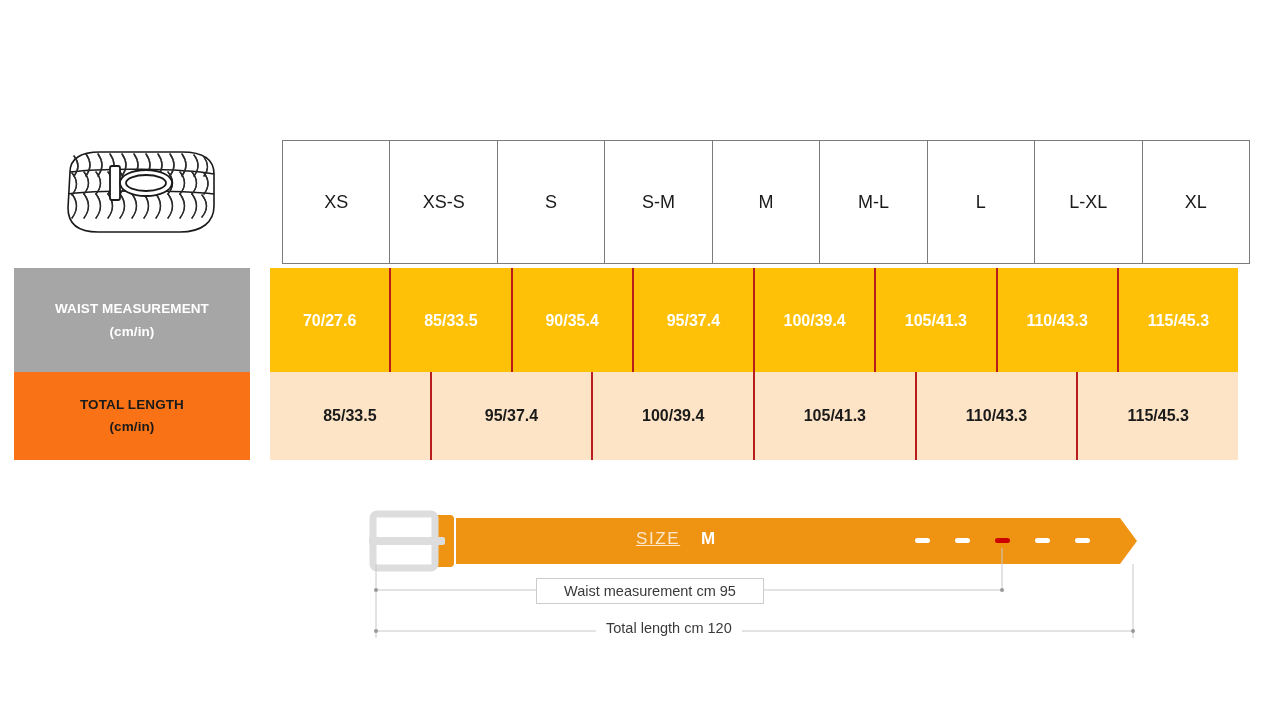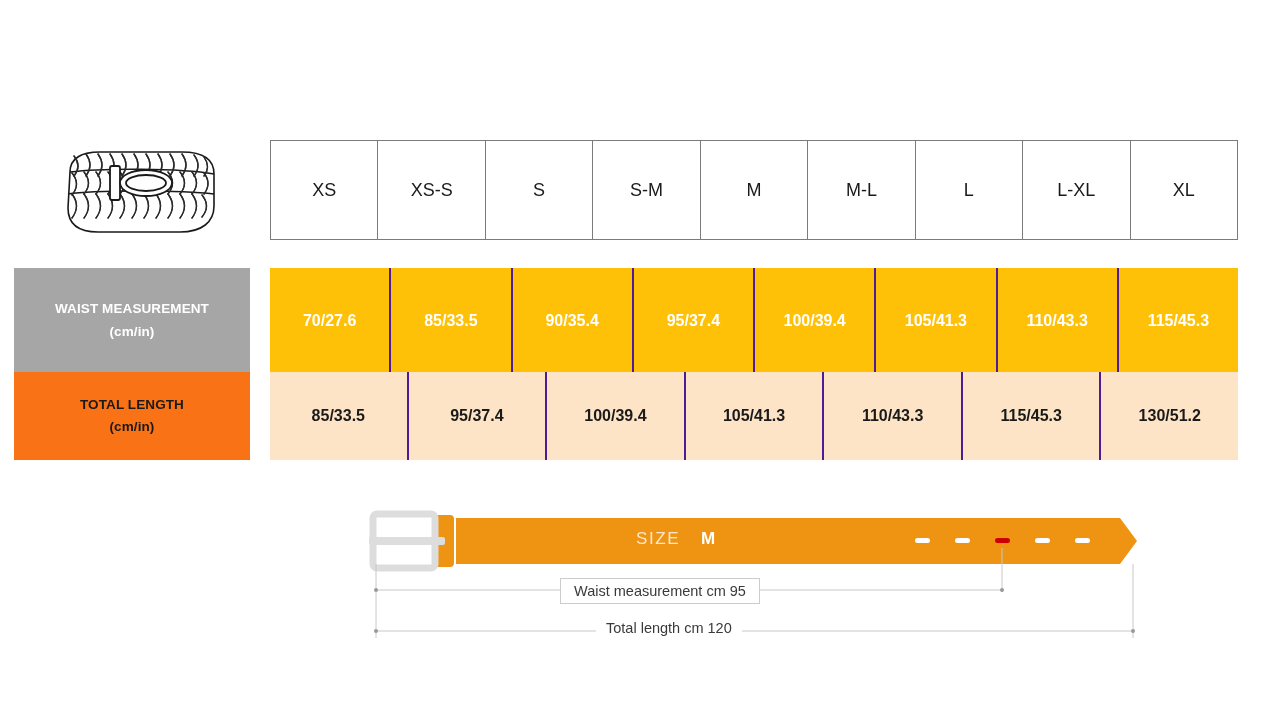--- a/index.html
+++ b/index.html
@@ -19,24 +19,24 @@
   #product-icon {
     position: absolute;
     left: 52px;
     top: 142px;
     width: 176px;
     height: 100px;
   }
 
   #size-header-table {
     position: absolute;
-    left: 270px;
+    left: 282px;
     top: 140px;
     width: 968px;
-    height: 100px;
+    height: 124px;
     border-collapse: collapse;
     table-layout: fixed;
   }
   #size-header-table td {
     border: 1px solid #7b7b7b;
     text-align: center;
     vertical-align: middle;
     font-size: 18px;
     color: #1a1a1a;
     background: #ffffff;
@@ -79,21 +79,21 @@
     width: 968px;
     display: flex;
   }
   .row-cells .cell {
     flex: 1 1 0;
     display: flex;
     align-items: center;
     justify-content: center;
     font-weight: bold;
     font-size: 16px;
-    border-right: 2px solid #4c1d95;
+    border-right: 2px solid #b91c1c;
     box-sizing: border-box;
   }
   .row-cells .cell:last-child { border-right: none; }
 
   #row-waist .cell {
     background: #ffc107;
     color: #ffffff;
   }
   #row-length .cell {
     background: #fde4c6;
@@ -109,41 +109,42 @@
     height: 150px;
   }
   #belt-size-text {
     position: absolute;
     left: 636px;
     top: 529px;
     font-size: 17px;
     letter-spacing: 1.6px;
     color: rgba(255,255,255,0.78);
     pointer-events: none;
+    text-decoration: underline;
   }
   #belt-size-value {
     position: absolute;
     left: 701px;
     top: 529px;
     font-size: 17px;
     font-weight: bold;
     color: #ffffff;
     pointer-events: none;
   }
   .dim-label {
     position: absolute;
     font-size: 14.5px;
     color: #3a3a3a;
     background: #ffffff;
     white-space: nowrap;
   }
   #waist-dim-label {
-    left: 560px;
+    left: 536px;
     top: 578px;
-    padding: 4px 13px;
+    padding: 4px 27px;
     border: 1px solid #cccccc;
   }
   #length-dim-label {
     left: 596px;
     top: 618px;
     padding: 2px 10px;
   }
 </style>
 </head>
 <body>
@@ -236,21 +237,20 @@
     <span>TOTAL LENGTH</span>
     <span>(cm/in)</span>
   </div>
   <div class="row-cells">
     <div class="cell">85/33.5</div>
     <div class="cell">95/37.4</div>
     <div class="cell">100/39.4</div>
     <div class="cell">105/41.3</div>
     <div class="cell">110/43.3</div>
     <div class="cell">115/45.3</div>
-    <div class="cell">130/51.2</div>
   </div>
 </div>
 
 <svg id="belt-diagram" viewBox="0 0 800 150">
 
   <path d="M75,18 L765,18 L782,41 L765,64 L75,64 Z" fill="#EF9313"></path>
 
   <rect x="78" y="14" width="22" height="54" rx="5" fill="#EF9313" stroke="#ffffff" stroke-width="2"></rect>
 
   <rect x="18" y="14" width="62" height="54" rx="4" fill="#ffffff" stroke="#dddddd" stroke-width="7"></rect>

